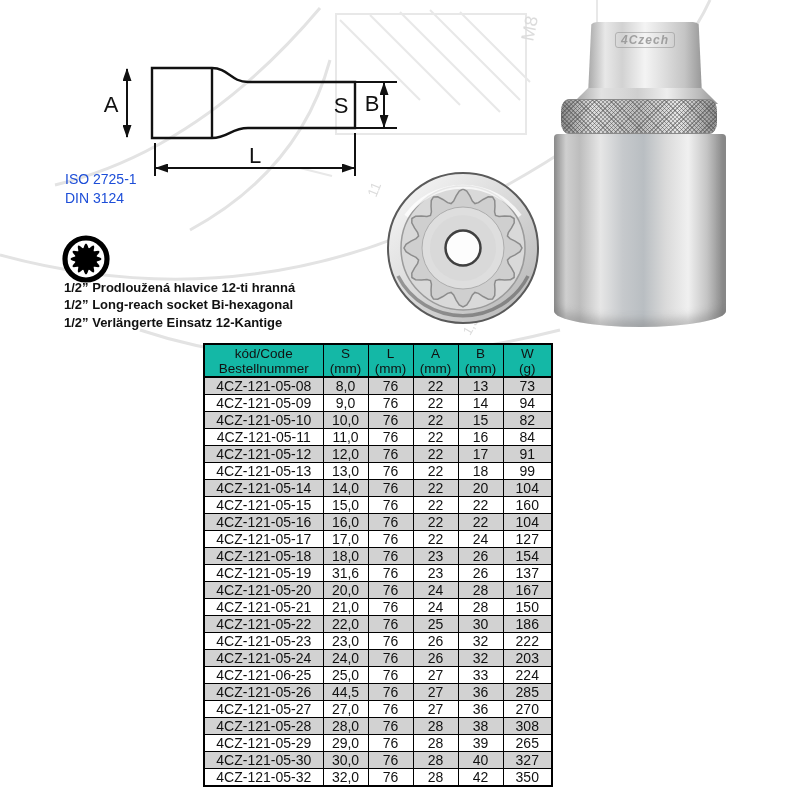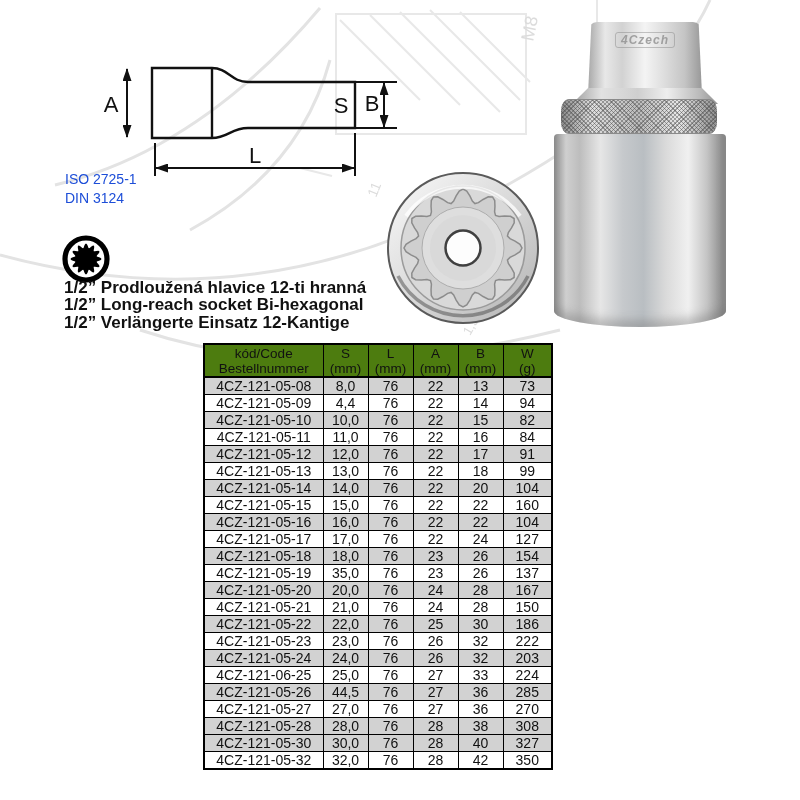--- a/index.html
+++ b/index.html
@@ -10,21 +10,21 @@
   svg{display:block;}
   .abs{position:absolute;}
 
   
   #watermark{position:absolute;left:0;top:0;pointer-events:none;}
 
   
   #standards{left:65px;top:170px;font-size:14px;line-height:19px;color:#1d4ed8;}
 
   
-  #descriptions{left:64px;top:279px;font-size:17px;line-height:17.3px;font-weight:bold;color:#111;}
+  #descriptions{left:64px;top:279px;font-size:13px;line-height:17.3px;font-weight:bold;color:#111;}
 
   
   #photo{left:545px;top:3px;width:185px;height:330px;text-align:center;}
   #photo .hex-top{
     position:absolute;left:43px;top:19px;width:114px;height:73px;
     clip-path:polygon(3% 0,97% 0,100% 100%,0 100%);
     border-radius:9px 9px 0 0;
     background:linear-gradient(to right,#a8a8a8 0,#e8e8e8 15%,#d2d2d2 30%,#f4f4f4 50%,#dcdcdc 68%,#c4c4c4 85%,#989898 100%);
   }
   #photo .engraving{
@@ -56,21 +56,21 @@
 
   
   #spec-table{
     position:absolute;left:203px;top:343px;border-collapse:collapse;table-layout:fixed;
     font-size:14px;border:2px solid #000;background:#fff;
   }
   #spec-table th,#spec-table td{
     border:1.4px solid #000;text-align:center;vertical-align:middle;
     padding:0;color:#111;font-weight:normal;
   }
-  #spec-table thead th{height:31px;border-bottom-width:2.2px;background:#4d7c0f;}
+  #spec-table thead th{height:31px;border-bottom-width:2.2px;background:#14b8a6;}
   #spec-table thead th div{display:block;line-height:15px;font-size:13.5px;}
   #spec-table tbody td{height:16px;line-height:15px;}
   #spec-table tbody tr.shaded td{background:#d2d2d2;}
 </style>
 </head>
 <body>
 
 <div id="canvas">
 
   <svg id="watermark" width="800" height="800" viewBox="0 0 800 800">
@@ -209,21 +209,21 @@
     <tr class="shaded">
           <td>4CZ-121-05-08</td>
           <td>8,0</td>
           <td>76</td>
           <td>22</td>
           <td>13</td>
           <td>73</td>
         </tr>
         <tr>
           <td>4CZ-121-05-09</td>
-          <td>4,4</td>
+          <td>9,0</td>
           <td>76</td>
           <td>22</td>
           <td>14</td>
           <td>94</td>
         </tr>
         <tr class="shaded">
           <td>4CZ-121-05-10</td>
           <td>10,0</td>
           <td>76</td>
           <td>22</td>
@@ -289,21 +289,21 @@
         <tr class="shaded">
           <td>4CZ-121-05-18</td>
           <td>18,0</td>
           <td>76</td>
           <td>23</td>
           <td>26</td>
           <td>154</td>
         </tr>
         <tr>
           <td>4CZ-121-05-19</td>
-          <td>35,0</td>
+          <td>31,6</td>
           <td>76</td>
           <td>23</td>
           <td>26</td>
           <td>137</td>
         </tr>
         <tr class="shaded">
           <td>4CZ-121-05-20</td>
           <td>20,0</td>
           <td>76</td>
           <td>24</td>
@@ -367,20 +367,28 @@
           <td>270</td>
         </tr>
         <tr class="shaded">
           <td>4CZ-121-05-28</td>
           <td>28,0</td>
           <td>76</td>
           <td>28</td>
           <td>38</td>
           <td>308</td>
         </tr>
+        <tr>
+          <td>4CZ-121-05-29</td>
+          <td>29,0</td>
+          <td>76</td>
+          <td>28</td>
+          <td>39</td>
+          <td>265</td>
+        </tr>
         <tr class="shaded">
           <td>4CZ-121-05-30</td>
           <td>30,0</td>
           <td>76</td>
           <td>28</td>
           <td>40</td>
           <td>327</td>
         </tr>
         <tr>
           <td>4CZ-121-05-32</td>

